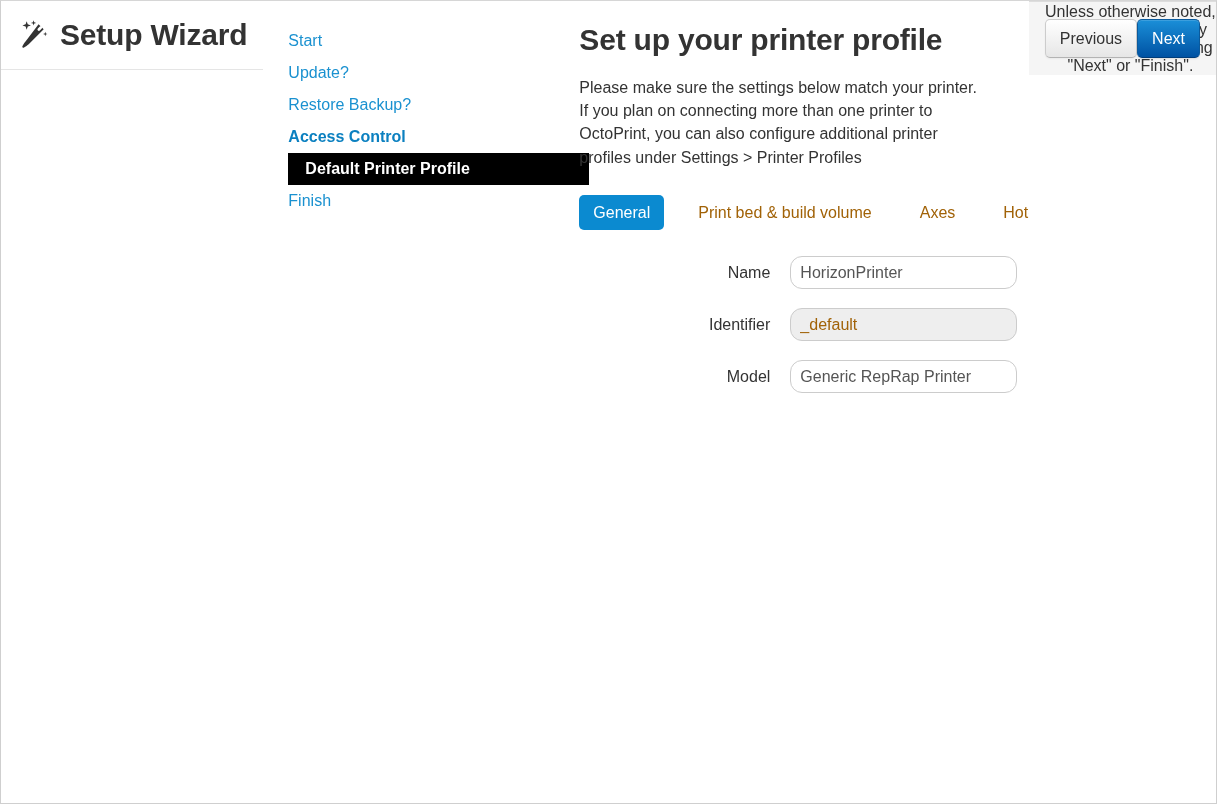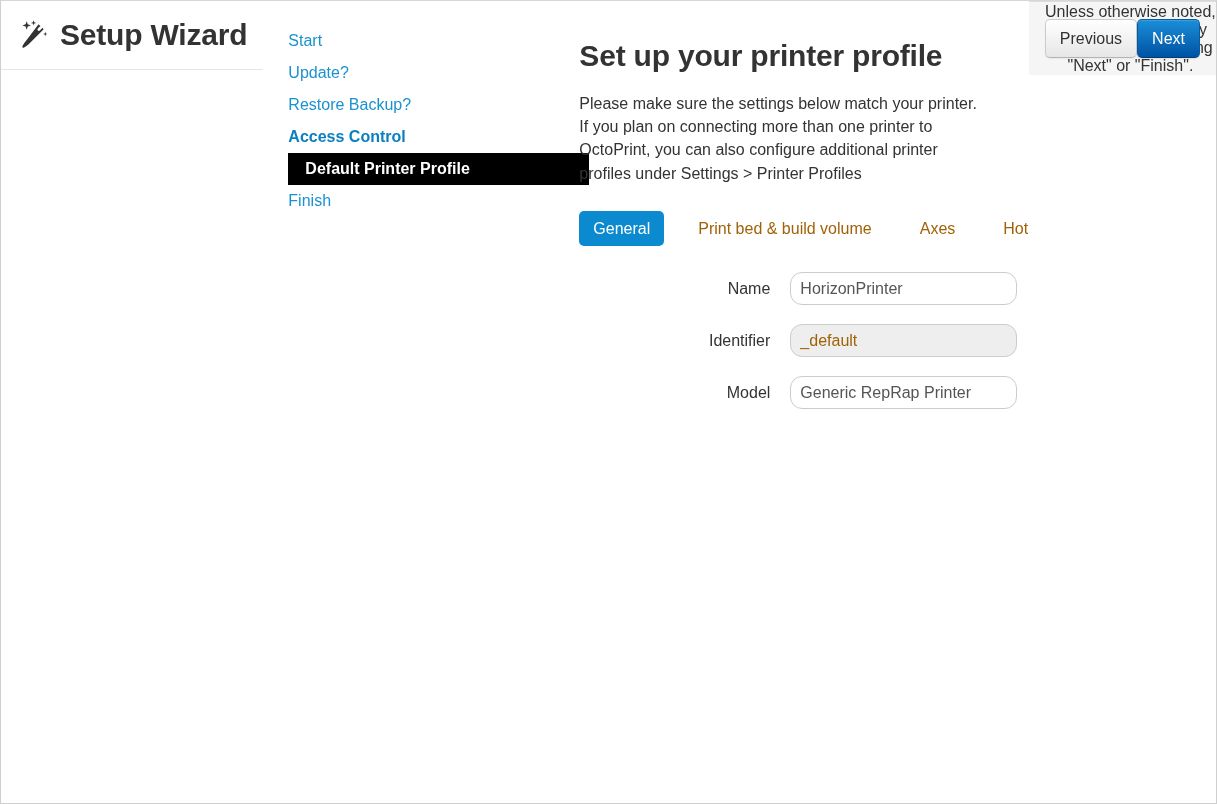--- a/index.html
+++ b/index.html
@@ -104,21 +104,21 @@
   .wizard-content {
     flex: 1 1 auto;
     padding: 22px 40px 0 24px;
     box-sizing: border-box;
     min-width: 0;
   }
   .content-title {
     font-size: 30px;
     font-weight: bold;
     color: #333333;
-    margin: 16px 0 20px 0;
+    margin: 0 0 20px 0;
     line-height: 1.1;
     letter-spacing: -0.2px;
   }
   .content-desc {
     font-size: 16px;
     color: #333333;
     line-height: 1.45;
     margin: 0 0 26px 0;
     max-width: 845px;
   }

